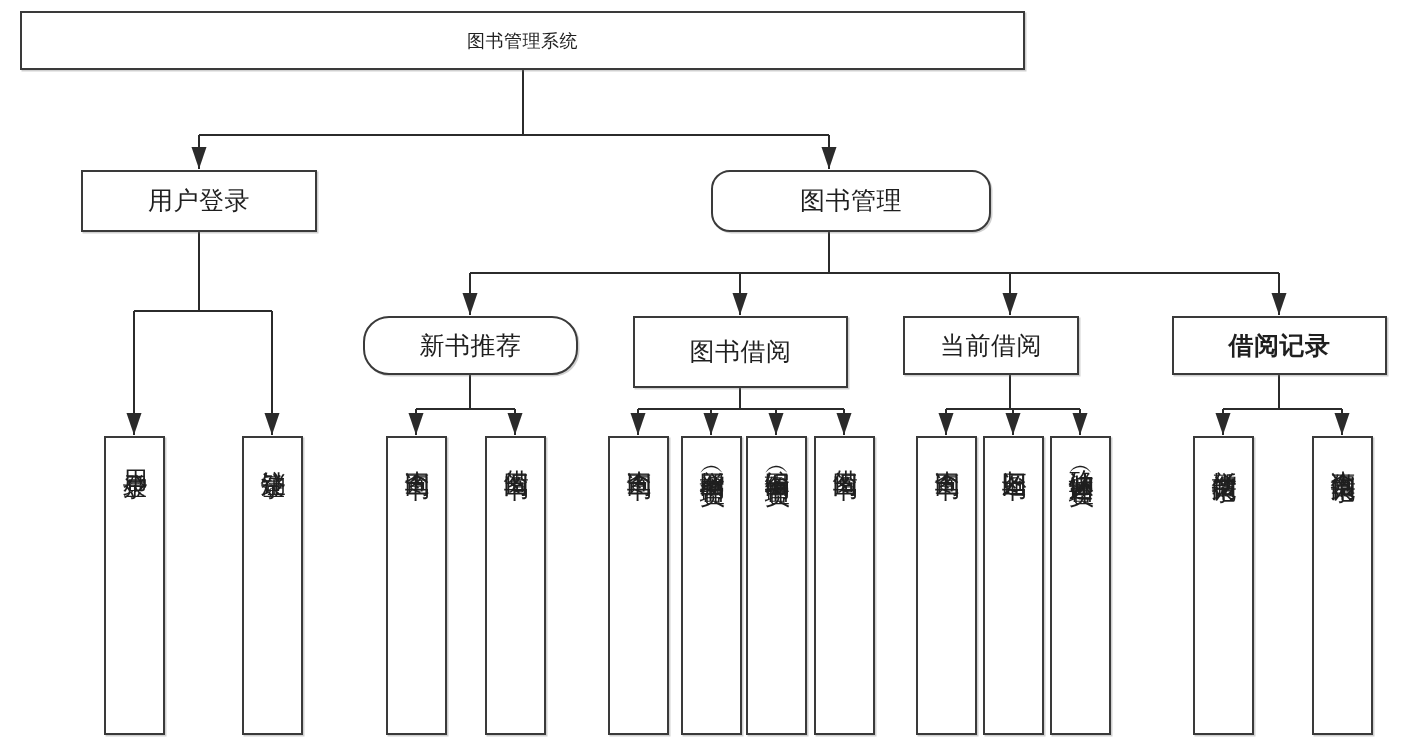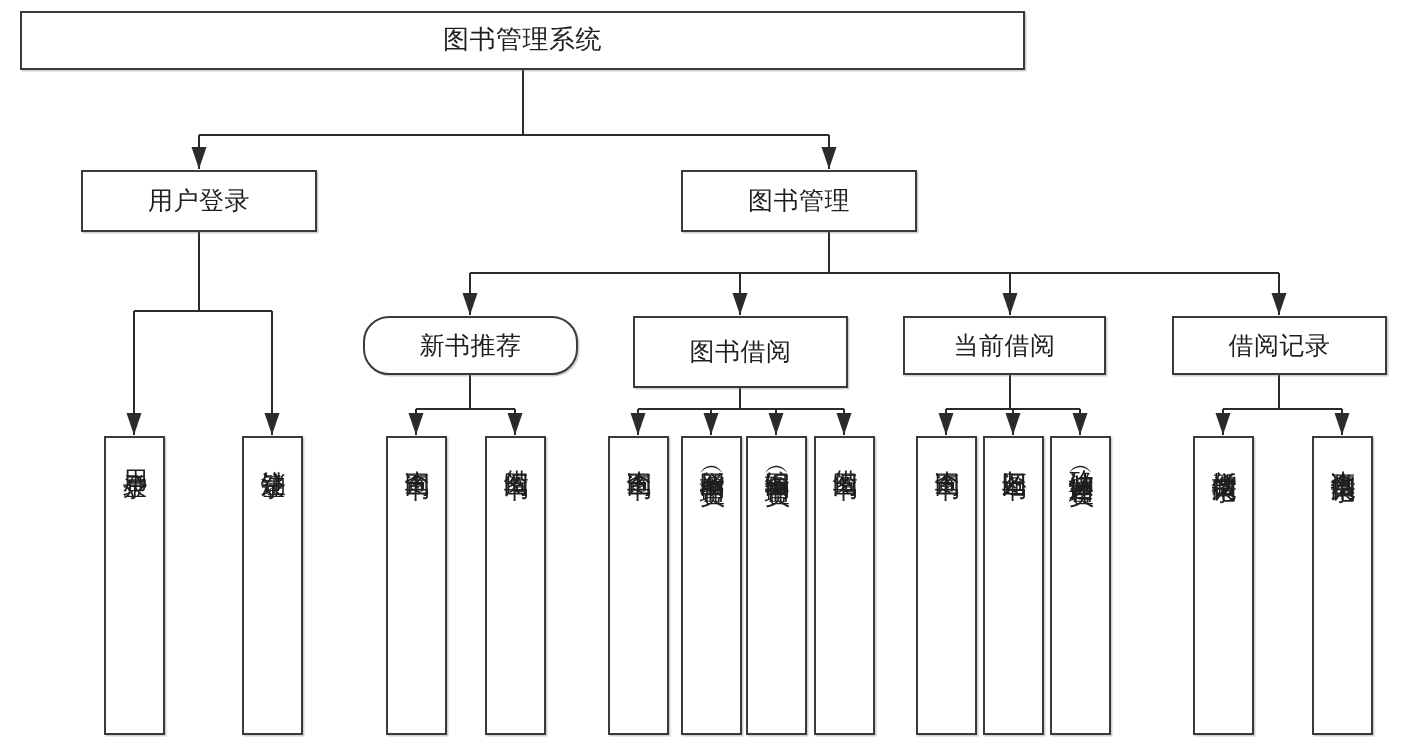--- a/index.html
+++ b/index.html
@@ -43,22 +43,21 @@
     line-height: 1.18;
     white-space: nowrap;
     color: #1f1f1f;
   }
   
   .node.horiz .node-label {
     font-size: 25px;
     letter-spacing: 0.5px;
   }
   .node.root .node-label {
-    font-size: 26px;
-    font-family: Liberation Serif, serif;
+    font-size: 18px;
   }
   
   .node.vert {
     align-items: flex-start;
     justify-content: center;
     padding-top: 12px;
   }
   .node.vert .node-label {
     writing-mode: vertical-rl;
     text-orientation: upright;
@@ -145,33 +144,33 @@
       <path d="M1334.5,413 L1342,435 L1349.5,413 Z" fill="#2b2b2b"></path>
     </svg>
 
   <div id="node-layer">
       <div class="node horiz root" style="left: 20px; top: 11px; width: 1005px; height: 59px;">
         <span class="node-label">图书管理系统</span>
       </div>
       <div class="node horiz" style="left: 81px; top: 170px; width: 236px; height: 62px;">
         <span class="node-label">用户登录</span>
       </div>
-      <div class="node horiz" style="left: 681px; top: 170px; width: 236px; height: 62px;">
+      <div class="node horiz" style="left: 711px; top: 170px; width: 280px; height: 62px; border-radius: 19px;">
         <span class="node-label">图书管理</span>
       </div>
       <div class="node horiz" style="left: 363px; top: 316px; width: 215px; height: 59px; border-radius: 26px;">
         <span class="node-label">新书推荐</span>
       </div>
       <div class="node horiz" style="left: 633px; top: 316px; width: 215px; height: 72px;">
         <span class="node-label">图书借阅</span>
       </div>
-      <div class="node horiz" style="left: 903px; top: 316px; width: 203px; height: 59px;">
+      <div class="node horiz" style="left: 903px; top: 316px; width: 176px; height: 59px;">
         <span class="node-label">当前借阅</span>
       </div>
-      <div class="node horiz" style="left: 1172px; top: 316px; width: 215px; height: 59px;">
+      <div class="node horiz" style="left: 1172px; top: 316px; width: 215px; height: 59px; font-weight: bold;">
         <span class="node-label">借阅记录</span>
       </div>
       <div class="node vert" style="left: 104px; top: 436px; width: 61px; height: 299px;">
         <span class="node-label">用户登录</span>
       </div>
       <div class="node vert" style="left: 242px; top: 436px; width: 61px; height: 299px;">
         <span class="node-label">注销登录</span>
       </div>
       <div class="node vert" style="left: 386px; top: 436px; width: 61px; height: 299px;">
         <span class="node-label">查询图书</span>

